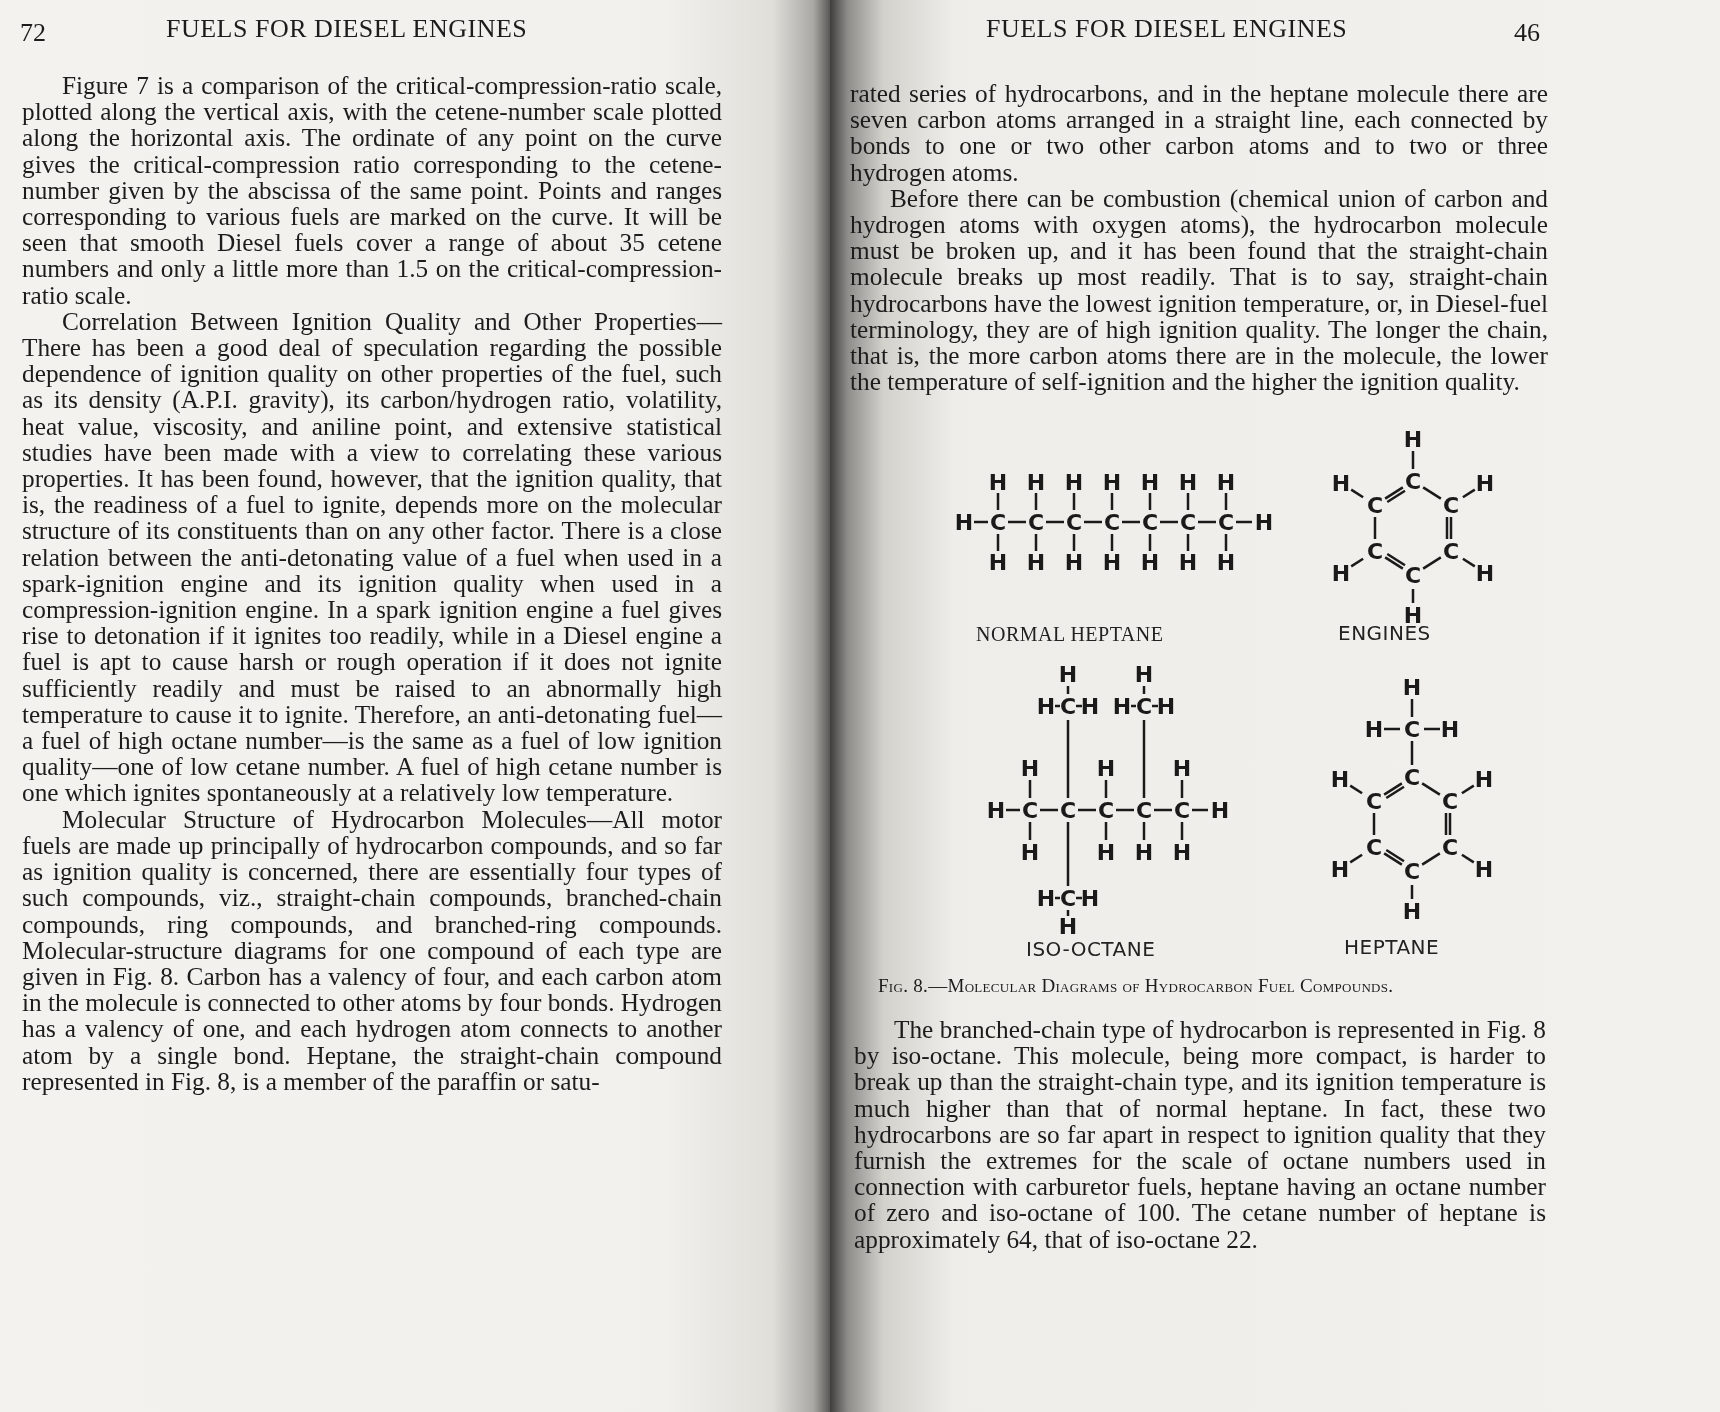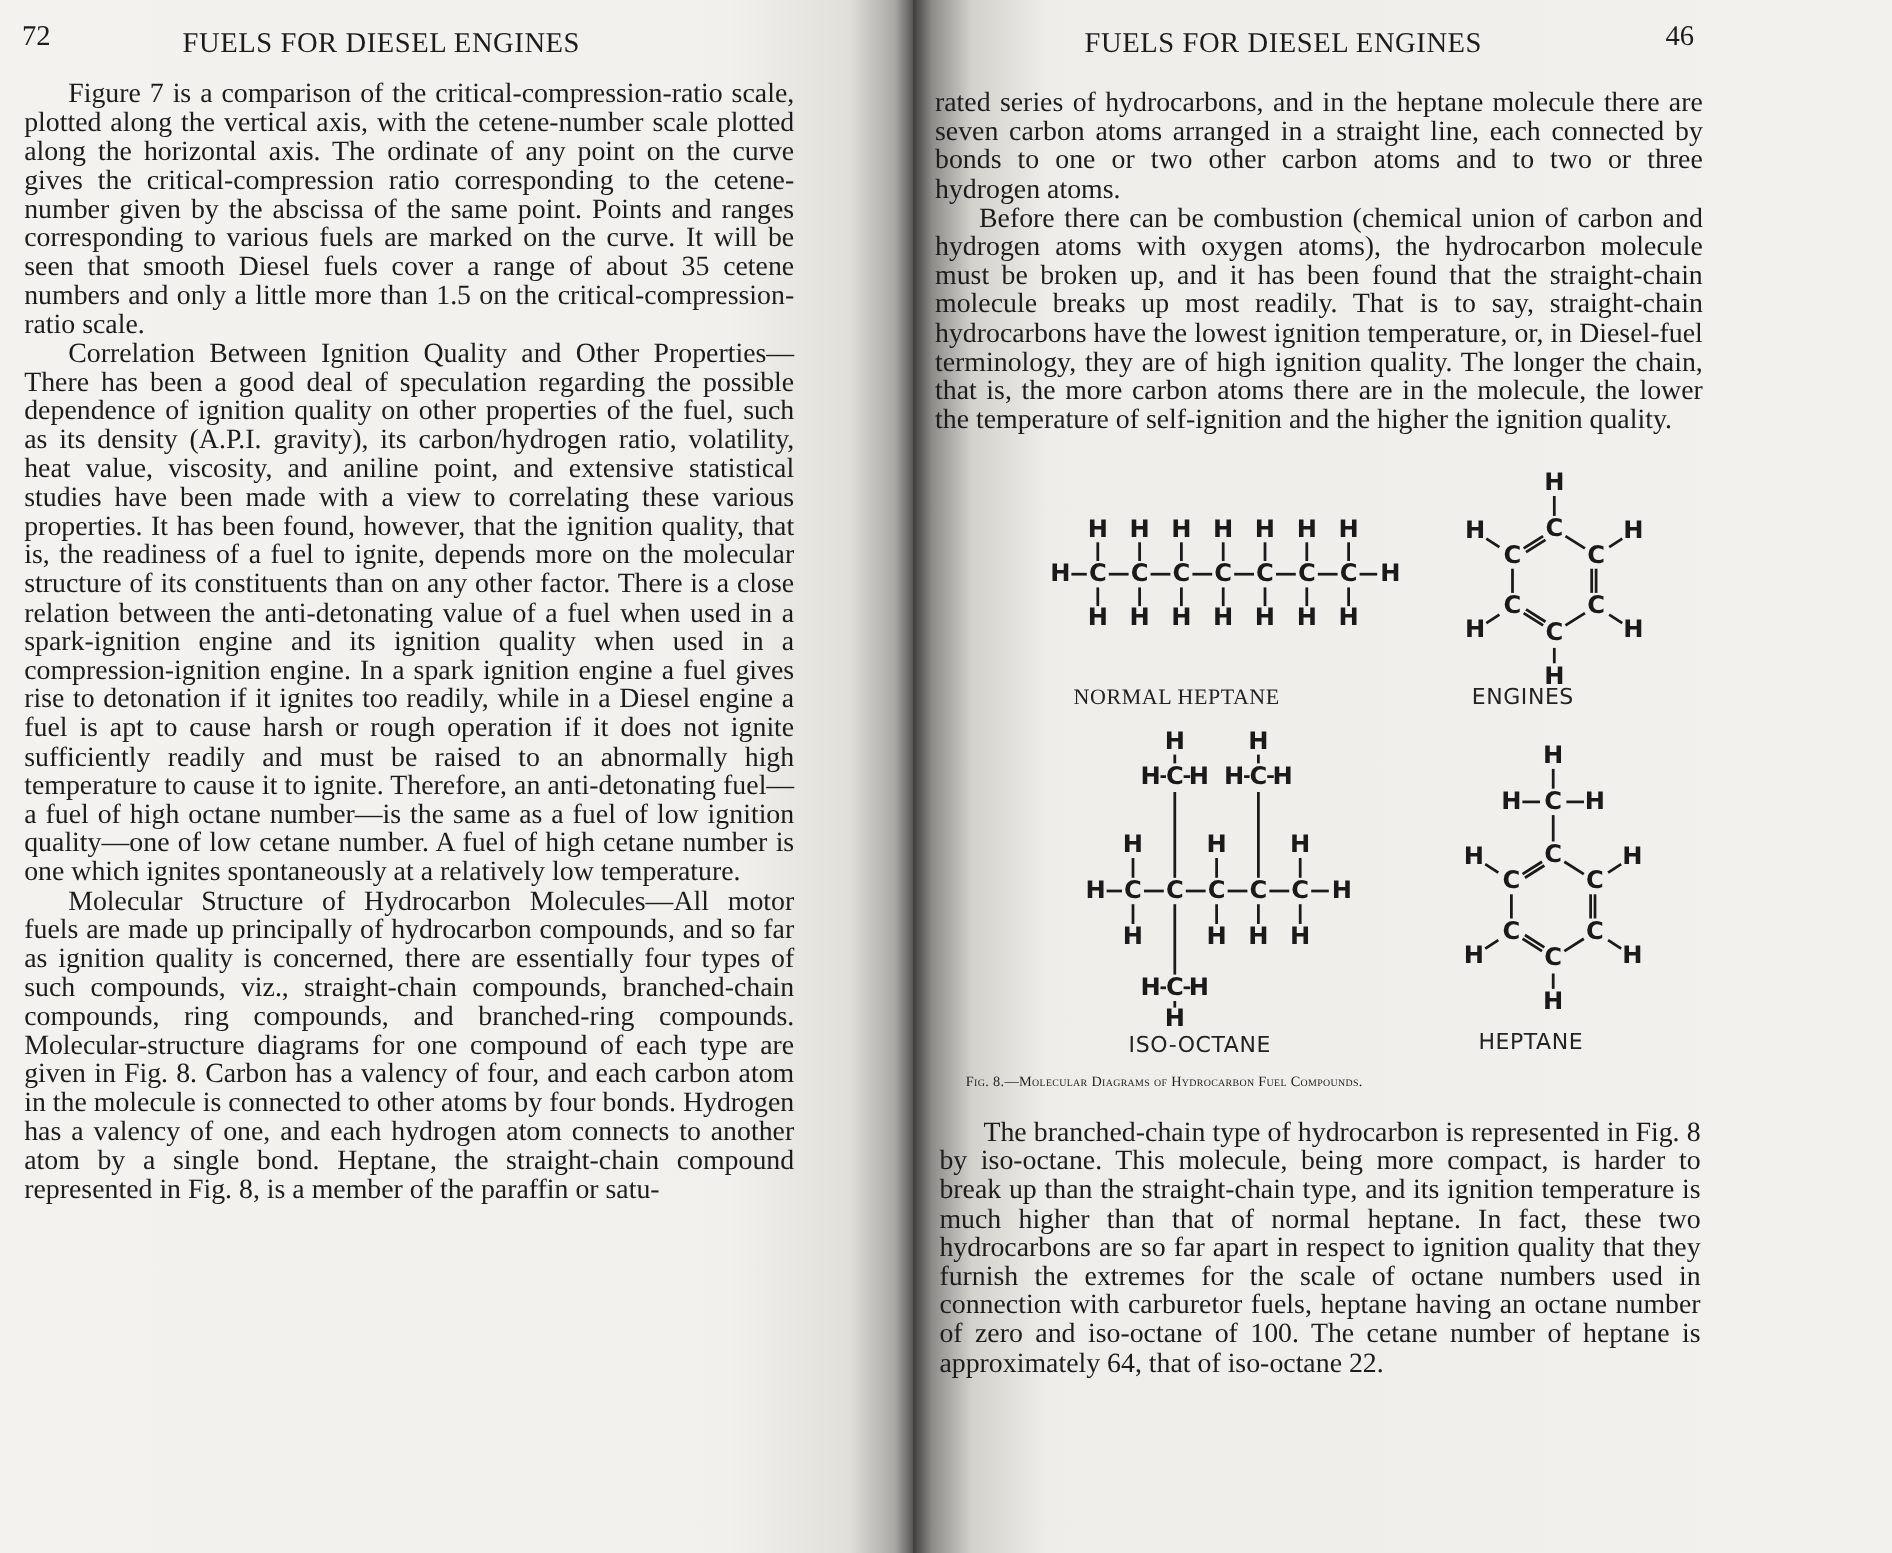--- a/index.html
+++ b/index.html
@@ -15,21 +15,21 @@
   }
   .page-left {
     left: 0; width: 830px;
     background: linear-gradient(to right, #f3f2ee 0%, #f1f0ec 80%, #e0dfda 93%, #a9a8a4 98%, #595856 100%);
   }
   .page-right {
     left: 830px; width: 890px;
     background: linear-gradient(to right, #3e3d3b 0%, #8e8d8a 2%, #d2d1cc 6%, #eeede9 14%, #f2f1ed 100%);
   }
   .running-head {
-    position: absolute; top: 24px; font-size: 26px; letter-spacing: 0.5px;
+    position: absolute; top: 14px; font-size: 26px; letter-spacing: 0.5px;
   }
   .pnum { position: absolute; top: 18px; font-size: 26px; }
   .body-text {
     position: absolute; font-size: 25.3px; line-height: 26.2px;
     text-align: justify;
   }
   .body-text p { margin: 0; }
   .indent { text-indent: 40px; }
   .left-text { left: 22px; top: 72px; width: 700px; }
   .right-text { left: 20px; top: 80px; width: 698px; }
@@ -38,21 +38,21 @@
   .figure {
     position: absolute; left: 80px; top: 425px; width: 680px; height: 580px;
     font-family: "DejaVu Sans", sans-serif;
   }
   .figure svg { position: absolute; left: 0; top: 0; }
   .mol-label {
     position: absolute; font-family: "DejaVu Sans", sans-serif; font-size: 20px;
     letter-spacing: 0.5px; color: #222;
   }
   .caption {
-    position: absolute; left: 48px; top: 975px; font-size: 13px; letter-spacing: 0.3px;
+    position: absolute; left: 48px; top: 975px; font-size: 19px; letter-spacing: 0.3px;
     font-variant: small-caps;
     font-family: Liberation Serif, serif;
   }
 </style>
 </head>
 <body>
 
 <div class="page page-left">
   <div class="pnum" style="left:20px;">72</div>
   <div class="running-head" style="left:166px;">FUELS FOR DIESEL ENGINES</div>

